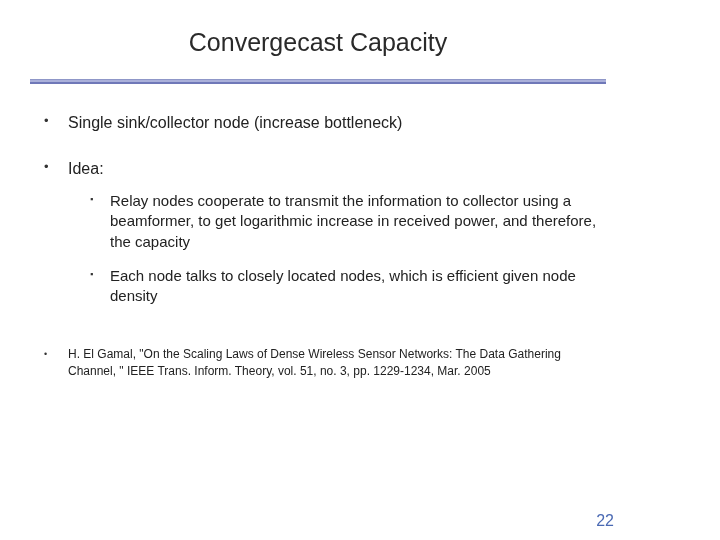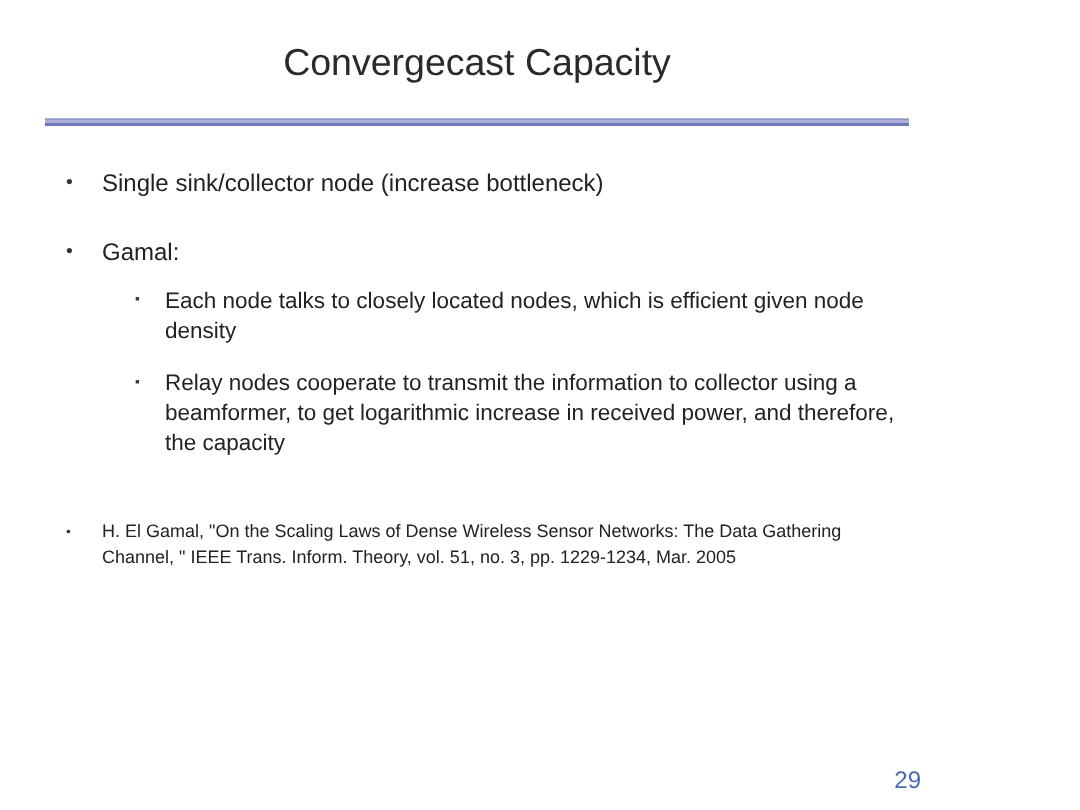--- a/index.html
+++ b/index.html
@@ -23,29 +23,29 @@
 
 <div class="slide">
   <div class="title">Convergecast Capacity</div>
   <div class="rule"></div>
 
   <ul class="outer">
     <li>
       <span>Single sink/collector node (increase bottleneck)</span>
     </li>
     <li>
-      <div class="idea-label">Gamal:</div>
+      <div class="idea-label">Idea:</div>
       <ul class="inner">
         <li>
-          <span>Each node talks to closely located nodes, which is efficient given node density</span>
+          <span>Relay nodes cooperate to transmit the information to collector using a beamformer, to get logarithmic increase in received power, and therefore, the capacity</span>
         </li>
         <li>
-          <span>Relay nodes cooperate to transmit the information to collector using a beamformer, to get logarithmic increase in received power, and therefore, the capacity</span>
+          <span>Each node talks to closely located nodes, which is efficient given node density</span>
         </li>
       </ul>
     </li>
     <li class="ref-item">
       <span>H. El Gamal, "On the Scaling Laws of Dense Wireless Sensor Networks: The Data Gathering Channel, " IEEE Trans. Inform. Theory, vol. 51, no. 3, pp. 1229-1234, Mar. 2005</span>
     </li>
   </ul>
 
-  <div class="pagenum">29</div>
+  <div class="pagenum">22</div>
 </div>
 
 </body></html>

